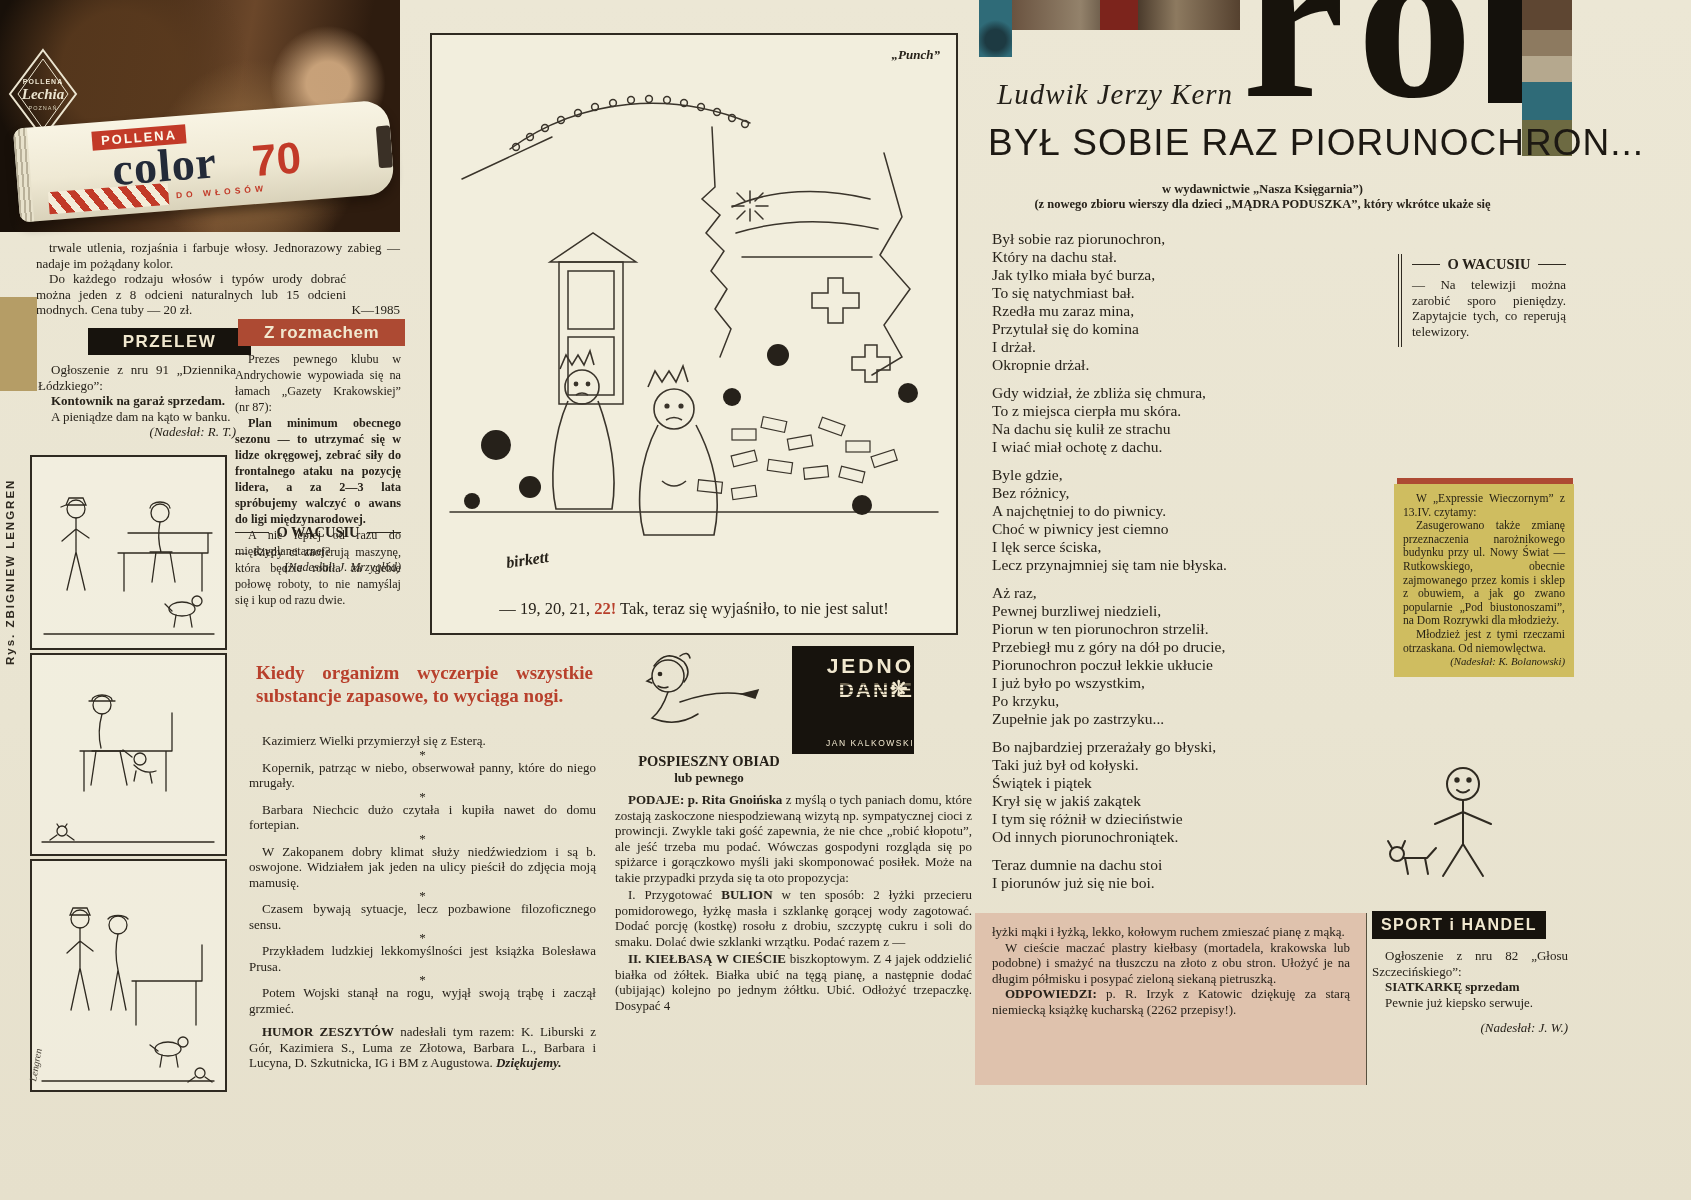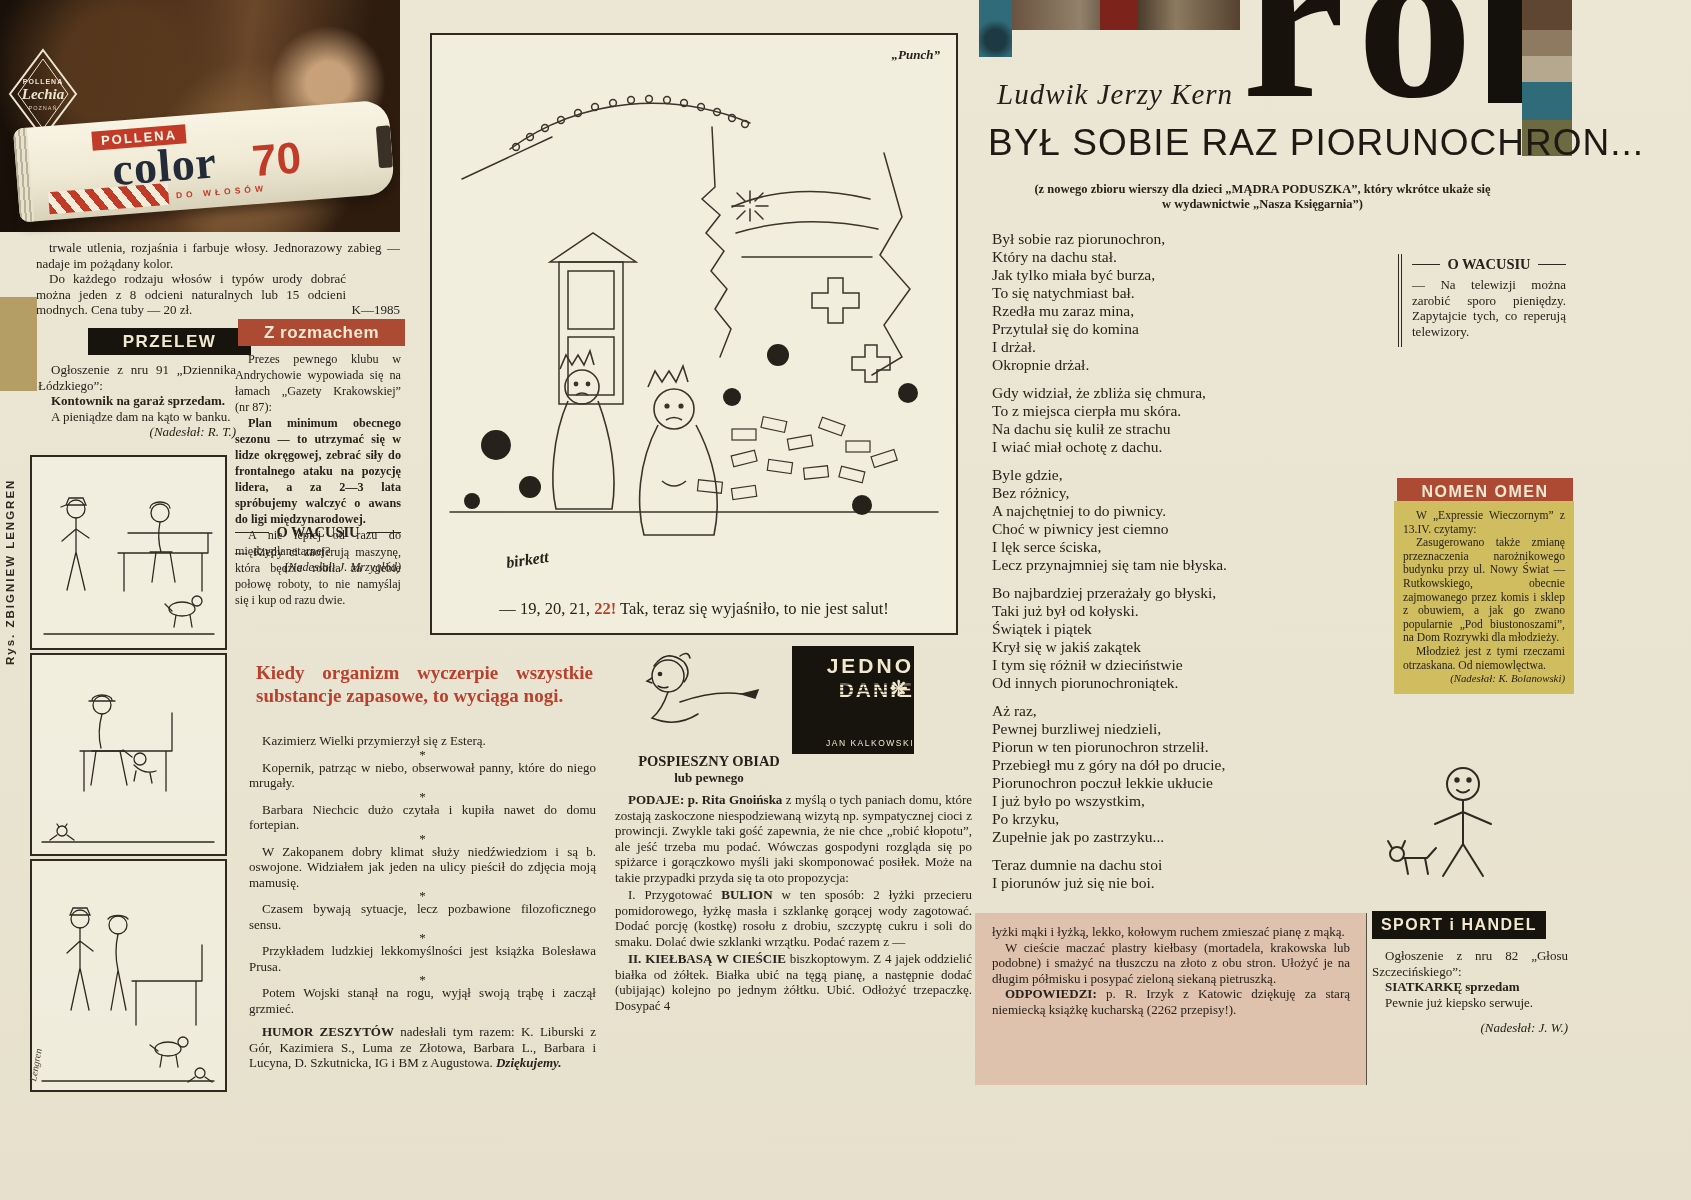--- a/index.html
+++ b/index.html
@@ -376,71 +376,71 @@
     <div class="ind">W cieście maczać plastry kiełbasy (mortadela, krakowska lub podobne) i smażyć na tłuszczu na złoto z obu stron. Ułożyć je na długim półmisku i posypać zieloną siekaną pietruszką.</div>
     <div class="ind">
       <span class="bold">ODPOWIEDZI:</span><span> p. R. Irzyk z Katowic dziękuję za starą niemiecką książkę kucharską (2262 przepisy!).</span>
     </div>
   </div>
   <div class="abs" style="left:1366px;top:913px;width:1px;height:172px;background:#57513f;"></div>
 
   <div class="abs kern-author" style="left:997px;top:78px;">Ludwik Jerzy Kern</div>
   <div class="abs kern-title" style="left:988px;top:122px;">BYŁ SOBIE RAZ PIORUNOCHRON...</div>
   <div class="abs center bold" style="left:975px;top:182px;width:575px;font-size:12.5px;line-height:15px;">
+    <div>w wydawnictwie „Nasza Księgarnia”)</div>
     <div>(z nowego zbioru wierszy dla dzieci „MĄDRA PODUSZKA”, który wkrótce ukaże się</div>
-    <div>w wydawnictwie „Nasza Księgarnia”)</div>
   </div>
   <div class="abs poem" style="left:992px;top:230px;width:400px;">
     <div class="stanza">Był sobie raz piorunochron,
 Który na dachu stał.
 Jak tylko miała być burza,
 To się natychmiast bał.
 Rzedła mu zaraz mina,
 Przytulał się do komina
 I drżał.
 Okropnie drżał.</div>
     <div class="stanza">Gdy widział, że zbliża się chmura,
 To z miejsca cierpła mu skóra.
 Na dachu się kulił ze strachu
 I wiać miał ochotę z dachu.</div>
     <div class="stanza">Byle gdzie,
 Bez różnicy,
 A najchętniej to do piwnicy.
 Choć w piwnicy jest ciemno
 I lęk serce ściska,
 Lecz przynajmniej się tam nie błyska.</div>
-    <div class="stanza">Bo najbardziej przerażały go błyski,
-Taki już był od kołyski.
-Świątek i piątek
-Krył się w jakiś zakątek
-I tym się różnił w dzieciństwie
-Od innych piorunochroniątek.</div>
     <div class="stanza">Aż raz,
 Pewnej burzliwej niedzieli,
 Piorun w ten piorunochron strzelił.
 Przebiegł mu z góry na dół po drucie,
 Piorunochron poczuł lekkie ukłucie
 I już było po wszystkim,
 Po krzyku,
 Zupełnie jak po zastrzyku...</div>
+    <div class="stanza">Bo najbardziej przerażały go błyski,
+Taki już był od kołyski.
+Świątek i piątek
+Krył się w jakiś zakątek
+I tym się różnił w dzieciństwie
+Od innych piorunochroniątek.</div>
     <div class="stanza">Teraz dumnie na dachu stoi
 I piorunów już się nie boi.</div>
   </div>
 
   <div class="abs wacus-box" style="left:1398px;top:254px;width:176px;">
     <div class="rule-title">
       <span>O WACUSIU</span>
     </div>
     <div class="t13 just" style="margin-top:4px;">— Na telewizji można zarobić sporo pieniędzy. Zapytajcie tych, co reperują telewizory.</div>
   </div>
 
   <div class="box-hdr redbg" style="left:1397px;top:478px;width:176px;height:27px;font-size:16px;line-height:27px;">
     <span>NOMEN OMEN</span>
   </div>
-  <div class="abs nomen-body" style="left:1394px;top:501px;width:180px;">
+  <div class="abs nomen-body" style="left:1394px;top:484px;width:180px;">
     <div class="ind">W „Expressie Wieczornym” z 13.IV. czytamy:</div>
     <div class="ind">Zasugerowano także zmianę przeznaczenia narożnikowego budynku przy ul. Nowy Świat — Rutkowskiego, obecnie zajmowanego przez komis i sklep z obuwiem, a jak go zwano popularnie „Pod biustonoszami”, na Dom Rozrywki dla młodzieży.</div>
     <div class="ind">Młodzież jest z tymi rzeczami otrzaskana. Od niemowlęctwa.</div>
     <div class="credit" style="font-size:10.8px;">(Nadesłał: K. Bolanowski)</div>
   </div>
 
   <svg class="sketch abs" viewBox="0 0 135 130" style="left:1375px;top:758px;" width="135" height="130">
     <g stroke="#2f2a21" fill="none" stroke-width="2" stroke-linecap="round">
       <circle cx="88" cy="26" r="16"></circle>
       <circle cx="82" cy="22" r="1.7" fill="#2f2a21"></circle>

